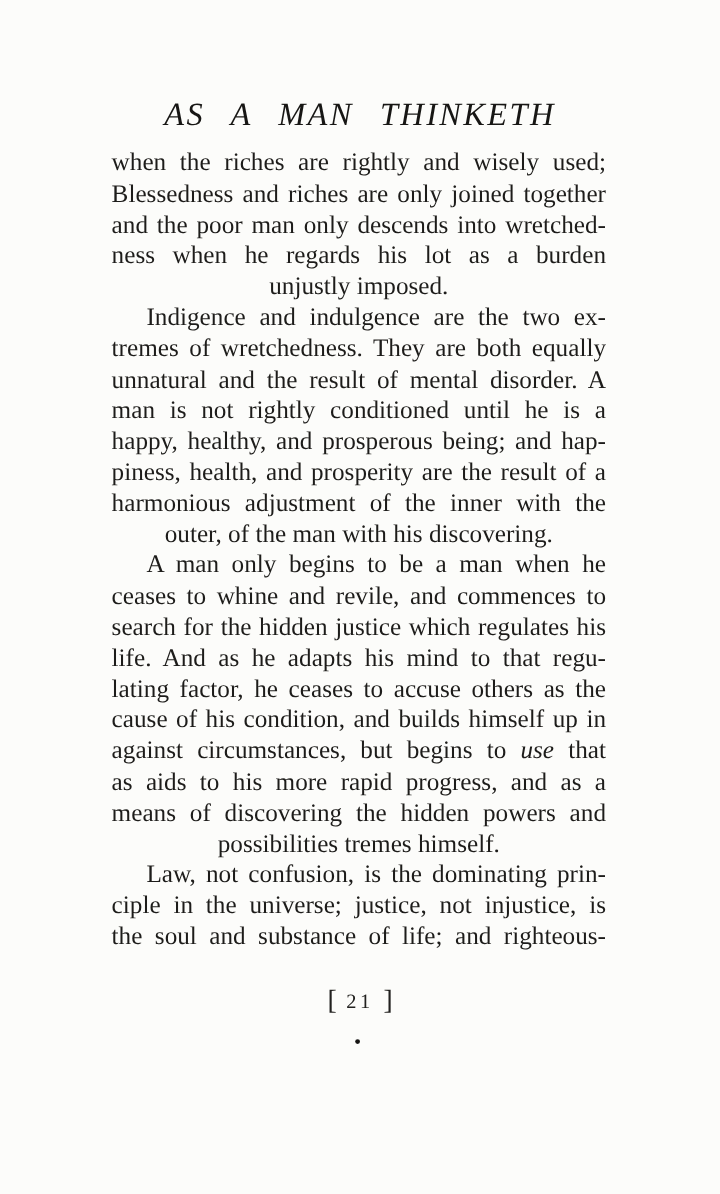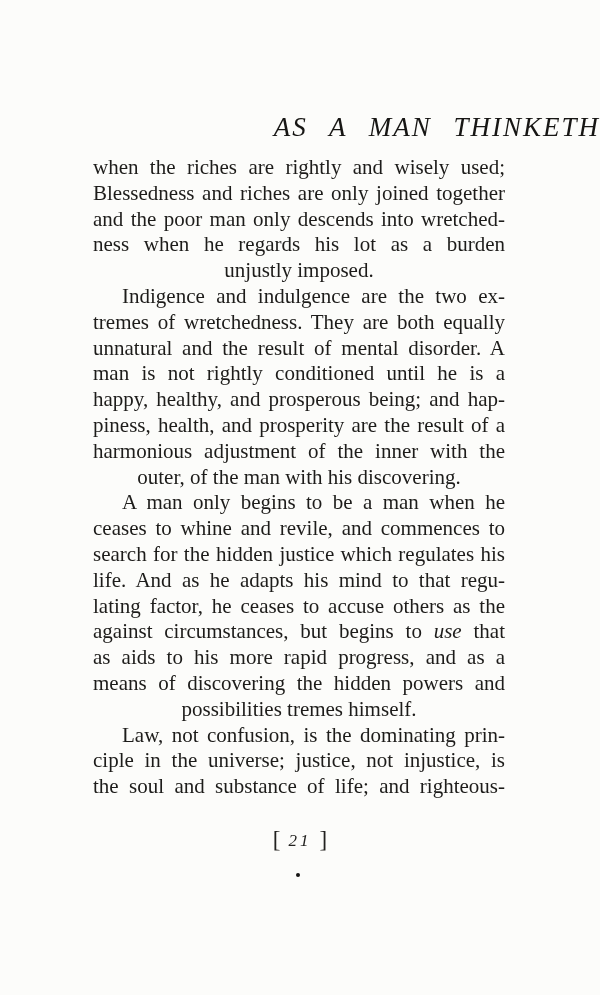--- a/index.html
+++ b/index.html
@@ -11,22 +11,22 @@
     position: relative;
     width: 600px;
     height: 995px;
     margin: 0 auto;
     background: #fcfcfa;
     color: #1d1c1a;
     font-family: "Liberation Serif", "DejaVu Serif", serif;
     overflow: hidden;
   }
   .running-head {
-    padding-top: 112px;
-    text-align: right;
+    padding-top: 80px;
+    text-align: center;
     font-style: italic;
     font-size: 27px;
     line-height: 30px;
     letter-spacing: 2px;
     word-spacing: 13px;
     color: #171614;
     white-space: nowrap;
   }
   .body-block {
     width: 412px;
@@ -51,21 +51,20 @@
     font-size: 23px;
     line-height: 26px;
     color: #22211f;
   }
   .folio .bracket {
     font-size: 23px;
     letter-spacing: 0;
   }
   .folio .num {
     display: inline-block;
-    font-style: italic;
     font-size: 17px;
     letter-spacing: 3px;
     padding: 0 8px;
     vertical-align: 1px;
   }
   .ornament {
     margin-top: 9px;
     text-align: center;
     height: 12px;
   }
@@ -102,20 +101,21 @@
         <div class="line just"><span>piness, health, and prosperity are the result of a</span></div>
         <div class="line just"><span>harmonious adjustment of the inner with the</span></div>
         <div class="line"><span>outer, of the man with his discovering.</span></div>
       </div>
       <div class="paragraph">
         <div class="line just indent"><span>A man only begins to be a man when he</span></div>
         <div class="line just"><span>ceases to whine and revile, and commences to</span></div>
         <div class="line just"><span>search for the hidden justice which regulates his</span></div>
         <div class="line just"><span>life. And as he adapts his mind to that regu-</span></div>
         <div class="line just"><span>lating factor, he ceases to accuse others as the</span></div>
+        <div class="line just"><span>cause of his condition, and builds himself up in</span></div>
         <div class="line just"><span>against circumstances, but begins to </span><span class="ital">use</span><span> that</span></div>
         <div class="line just"><span>as aids to his more rapid progress, and as a</span></div>
         <div class="line just"><span>means of discovering the hidden powers and</span></div>
         <div class="line"><span>possibilities tremes himself.</span></div>
       </div>
       <div class="paragraph">
         <div class="line just indent"><span>Law, not confusion, is the dominating prin-</span></div>
         <div class="line just"><span>ciple in the universe; justice, not injustice, is</span></div>
         <div class="line just"><span>the soul and substance of life; and righteous-</span></div>
       </div>

